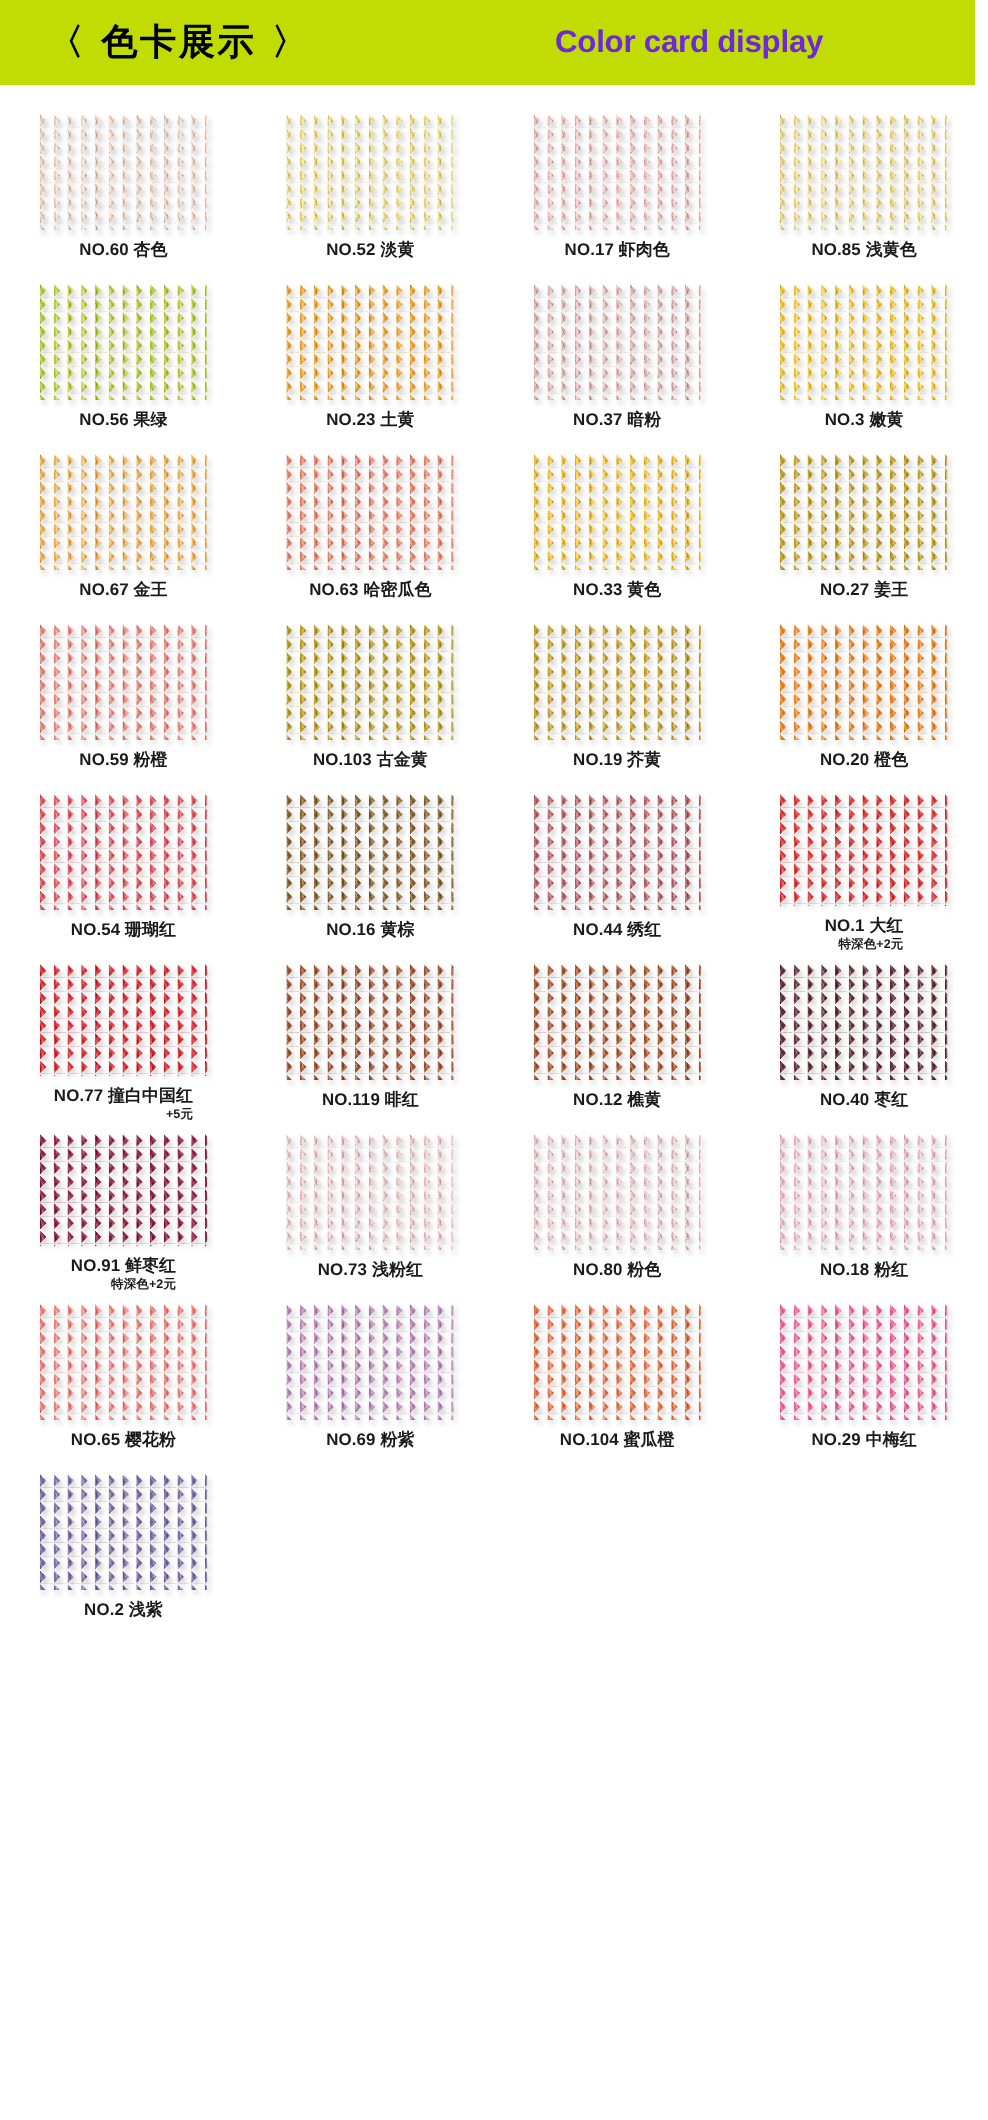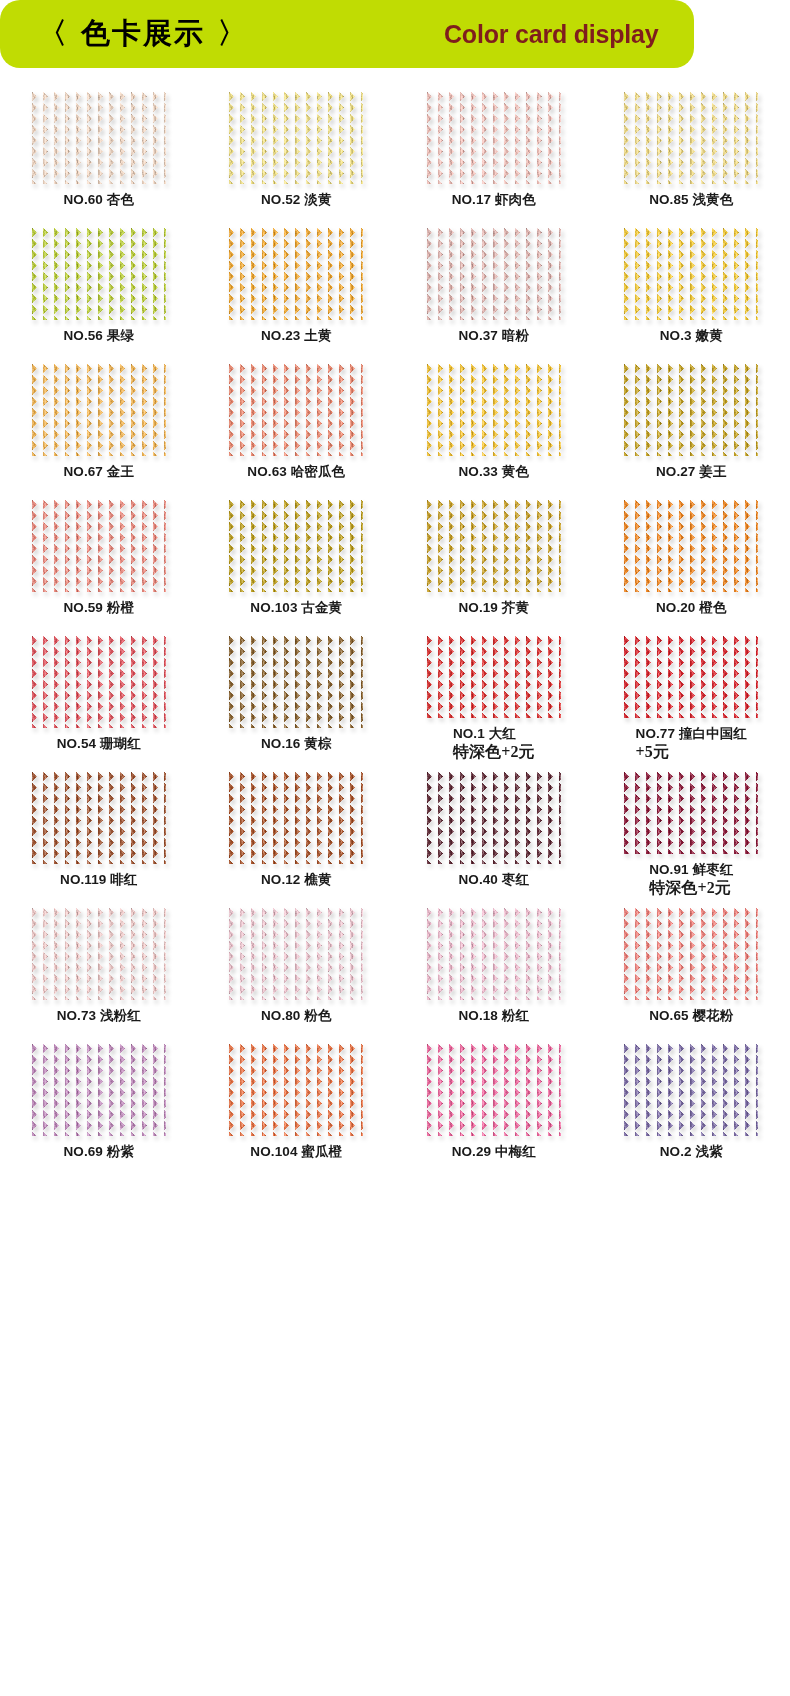--- a/index.html
+++ b/index.html
@@ -12,27 +12,26 @@
   body {
     width: 790px;
     height: 1696px;
     font-family: "Liberation Sans", "DejaVu Sans", sans-serif;
     overflow: hidden;
     position: relative;
   }
 
   
   #header-banner {
-    width: 694px;
+    width: 780px;
     height: 68px;
     background: #c0dc03;
     display: flex;
     align-items: center;
     position: relative;
-    border-radius: 20px;
   }
   #header-title-cn {
     position: absolute;
     left: 38px;
     top: 50%;
     transform: translateY(-50%);
     font-family: "DejaVu Sans", "Liberation Sans", sans-serif;
     font-size: 29px;
     font-weight: bold;
     color: #000000;
@@ -40,21 +39,21 @@
     white-space: nowrap;
   }
   #header-title-en {
     position: absolute;
     left: 444px;
     top: 50%;
     transform: translateY(-50%);
     font-family: "Liberation Sans", "DejaVu Sans", sans-serif;
     font-size: 25px;
     font-weight: bold;
-    color: #7f1d1d;
+    color: #6d28d9;
     letter-spacing: -0.2px;
     white-space: nowrap;
   }
 
   
   #swatch-grid {
     width: 790px;
     padding: 14px 0 0 0;
     display: grid;
     grid-template-columns: repeat(4, 1fr);
@@ -94,30 +93,29 @@
       repeating-linear-gradient(-68deg, rgba(255,255,255,0.16) 0px, rgba(255,255,255,0.16) 1px, rgba(0,0,0,0.00) 1px, rgba(0,0,0,0.00) 2px, rgba(0,0,0,0.11) 2px, rgba(0,0,0,0.11) 3px, rgba(0,0,0,0.00) 3px, rgba(0,0,0,0.00) 4px),
       repeating-linear-gradient(  90deg, rgba(0,0,0,0.07) 0px, rgba(0,0,0,0.07) 1px, rgba(255,255,255,0.07) 1px, rgba(255,255,255,0.07) 3px);
     pointer-events: none;
   }
   .swatch-label {
     margin-top: 8px;
     font-family: "Liberation Sans", "DejaVu Sans", sans-serif;
     font-size: 13.5px;
     font-weight: bold;
     color: #1a1a1a;
-    text-align: left;
+    text-align: right;
     line-height: 1.22;
     letter-spacing: 0.1px;
     white-space: nowrap;
   }
   .swatch-label .sub {
     display: block;
-    font-size: 16px;
+    font-size: 10px;
     font-weight: bold;
-    font-family: Liberation Serif, serif;
   }
 </style>
 </head>
 <body>
 
 <div id="header-banner" style="background: rgb(192, 220, 3);">
   <div id="header-title-cn">〈 色卡展示 〉</div>
   <div id="header-title-en">Color card display</div>
 </div>
 
@@ -225,20 +223,26 @@
       <div class="swatch-label"><span>NO.54 珊瑚红</span></div>
     </div>
     <div class="swatch-cell">
       <div class="swatch-chip-wrap">
         <div class="swatch-chip" style="background: rgb(138, 96, 40); mask-size: 11px 11px; mask-composite: intersect; mask-image: linear-gradient(135deg, rgb(0, 0, 0) 50%, transparent 50%), linear-gradient(45deg, rgb(0, 0, 0) 50%, transparent 50%);"></div>
       </div>
       <div class="swatch-label"><span>NO.16 黄棕</span></div>
     </div>
     <div class="swatch-cell">
       <div class="swatch-chip-wrap">
+        <div class="swatch-chip" style="background: rgb(189, 95, 96); mask-size: 11px 11px; mask-composite: intersect; mask-image: linear-gradient(135deg, rgb(0, 0, 0) 50%, transparent 50%), linear-gradient(45deg, rgb(0, 0, 0) 50%, transparent 50%);"></div>
+      </div>
+      <div class="swatch-label"><span>NO.44 绣红</span></div>
+    </div>
+    <div class="swatch-cell">
+      <div class="swatch-chip-wrap">
         <div class="swatch-chip" style="background: rgb(226, 43, 43); mask-size: 11px 11px; mask-composite: intersect; mask-image: linear-gradient(135deg, rgb(0, 0, 0) 50%, transparent 50%), linear-gradient(45deg, rgb(0, 0, 0) 50%, transparent 50%);"></div>
       </div>
       <div class="swatch-label"><span>NO.1 大红</span><span class="sub">特深色+2元</span></div>
     </div>
     <div class="swatch-cell">
       <div class="swatch-chip-wrap">
         <div class="swatch-chip" style="background: rgb(224, 31, 40); mask-size: 11px 11px; mask-composite: intersect; mask-image: linear-gradient(135deg, rgb(0, 0, 0) 50%, transparent 50%), linear-gradient(45deg, rgb(0, 0, 0) 50%, transparent 50%);"></div>
       </div>
       <div class="swatch-label"><span>NO.77 撞白中国红</span><span class="sub">+5元</span></div>
     </div>

